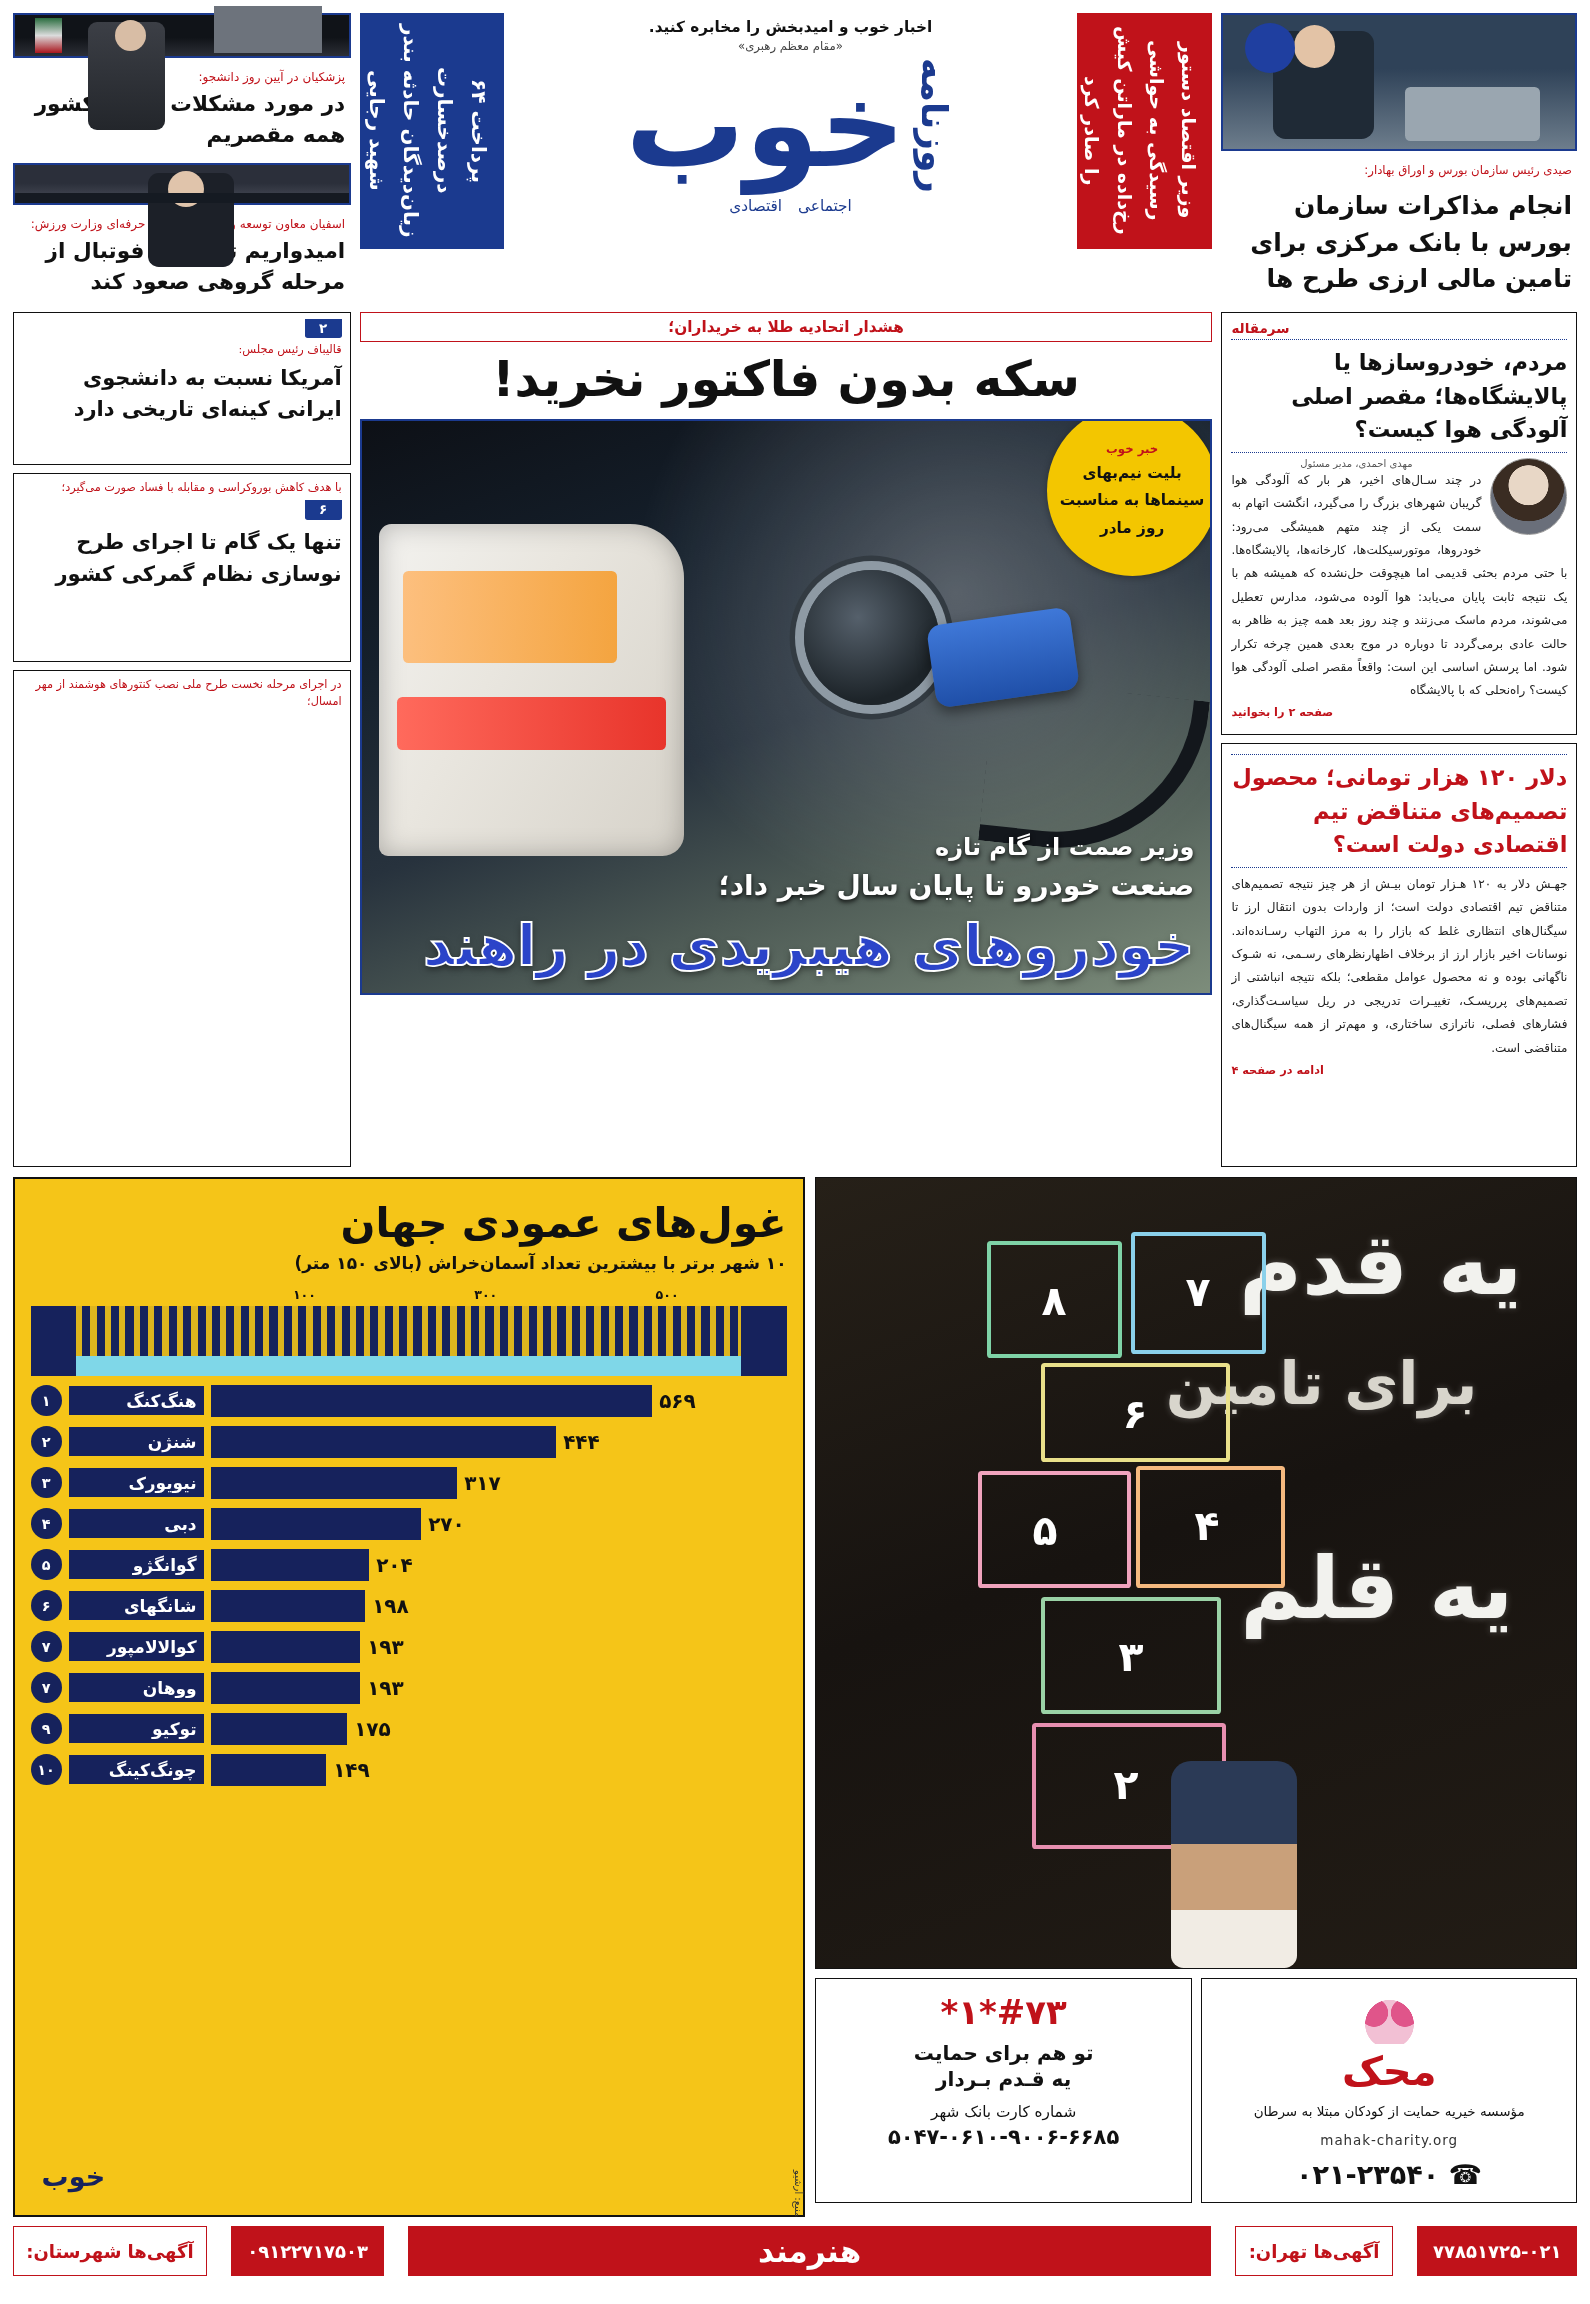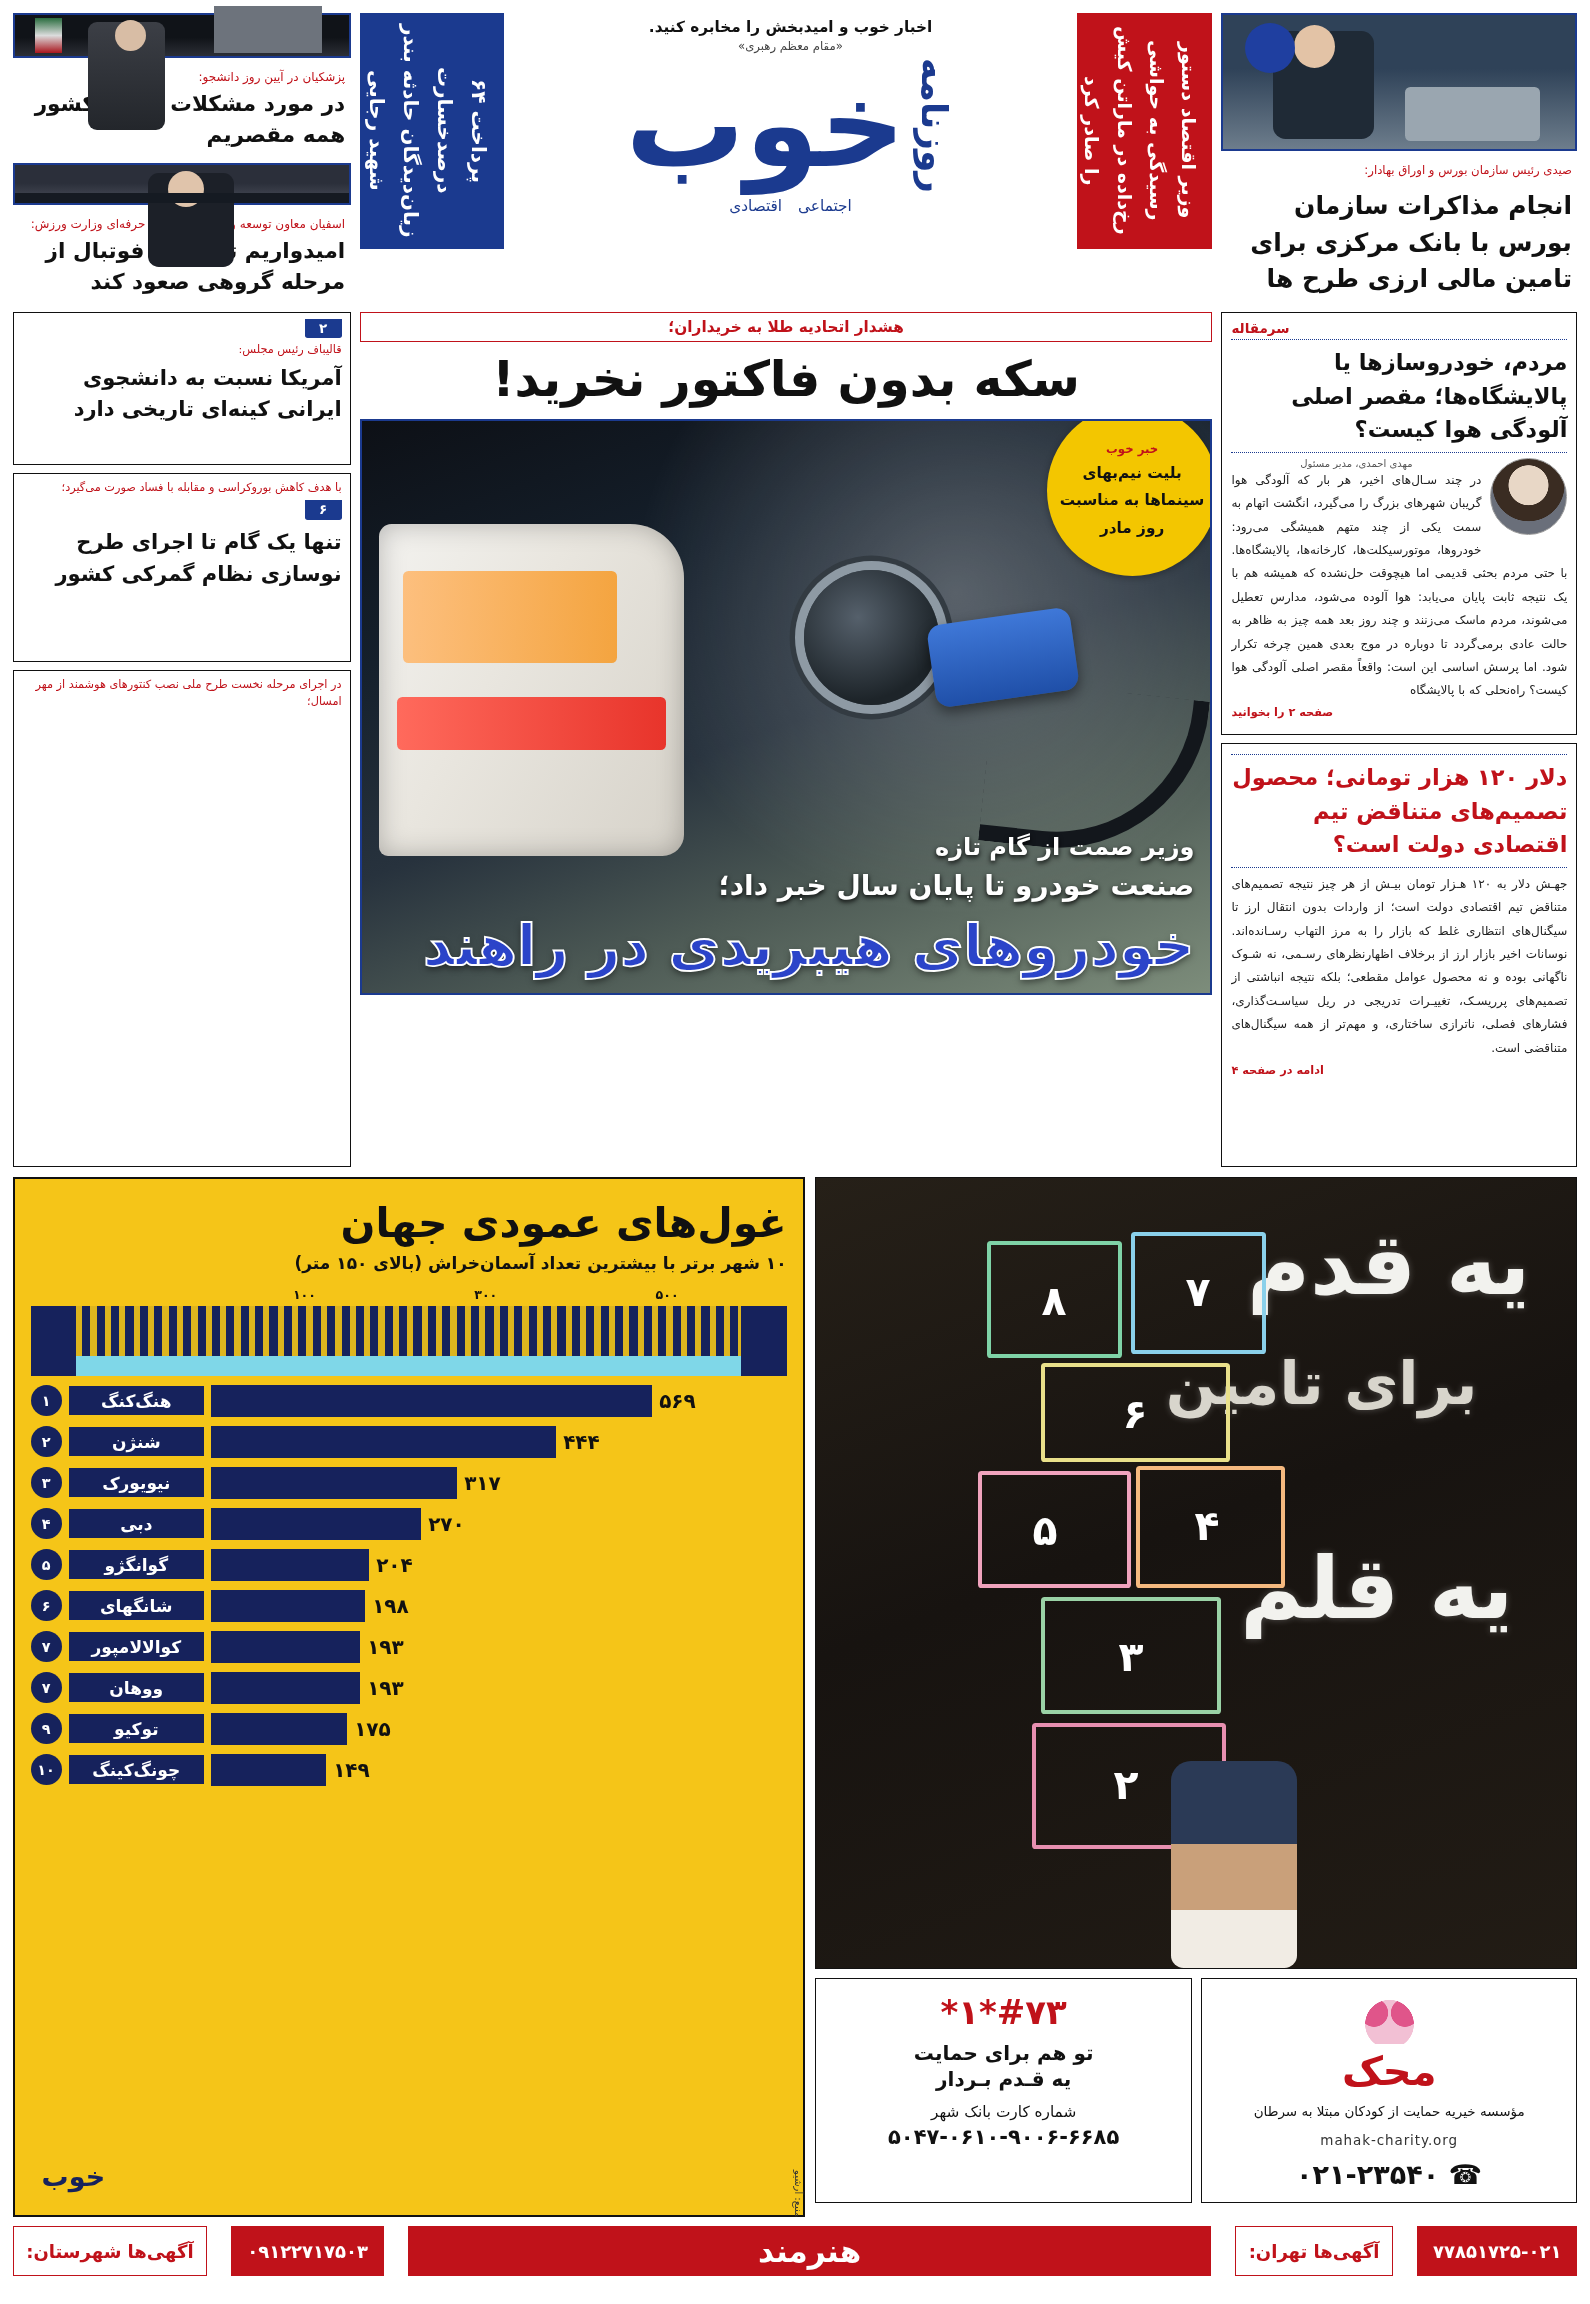--- a/index.html
+++ b/index.html
@@ -158,21 +158,21 @@
   .skyline-band { height:70px; background:#16225c; margin:1.8px 0 9px; position:relative; }
   .bars { display:flex; flex-direction:column; gap:9px; }
   .bar-row { display:flex; flex-direction:row-reverse; align-items:center; gap:7.2px; }
   .rank {
     width:31px; height:31px; border-radius:50%; background:#16225c; color:#fff;
     font-size:14.4px; font-weight:bold; display:flex; align-items:center; justify-content:center;
     flex:none;
   }
   .cityname {
     width:135px; background:#16225c; color:#fff; font-size:17px; font-weight:bold;
-    padding:4.5px 7.2px; text-align:center; flex:none;
+    padding:4.5px 7.2px; flex:none;
   }
   .barfill { background:#16225c; height:32px; position:relative; }
   .barval { font-size:20px; font-weight:bold; color:#111; }
   .info-logo { position:absolute; left:27px; bottom:23.4px; font-size:27px; font-weight:bold; color:#16225c; }
   .photo-credit { position:absolute; right:-1.8px; bottom:-1.8px; writing-mode:vertical-rl; font-size:10px; color:#333;}
 
   .rightcolbot { flex:1; display:flex; flex-direction:column; gap:9px; }
   .chalkphoto { height:792px; border:1.8px solid #111; position:relative; overflow:hidden;
     background:linear-gradient(160deg,#262018 0%,#171310 45%,#221c15 100%); }
   .chalk-word {
@@ -435,21 +435,21 @@
           <div class="barval">۱۴۹</div>
         </div>
       </div>
 
       <div class="info-logo">خوب</div>
       <div class="photo-credit">منبع: آرشیو</div>
     </div>
 
     <div class="rightcolbot">
       <div class="chalkphoto">
-        <div class="chalk-word" style="right:46px;top:36px;font-size:86px;">یه قدم</div>
+        <div class="chalk-word" style="right:54px;top:36px;font-size:86px;">یه قدم</div>
         <div class="chalk-word" style="right:99px;top:171px;font-size:59px;color:#d8d5cc;">برای تامین</div>
         <div class="chalk-word" style="right:63px;top:360px;font-size:86px;">یه قلم</div>
 
         <div class="hop" style="left:171px;top:63px;width:135px;height:117px;border-color:#7fd3a7;"></div>
         <div class="hopnum" style="left:225px;top:99px;">۸</div>
         <div class="hop" style="left:315px;top:54px;width:135px;height:122px;border-color:#8ad0ea;"></div>
         <div class="hopnum" style="left:369px;top:90px;">۷</div>
 
         <div class="hop" style="left:225px;top:185px;width:189px;height:99px;border-color:#e9e08a;"></div>
         <div class="hopnum" style="left:306px;top:212px;">۶</div>

